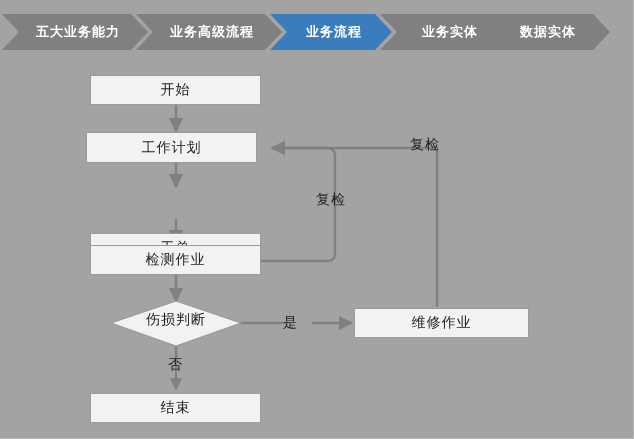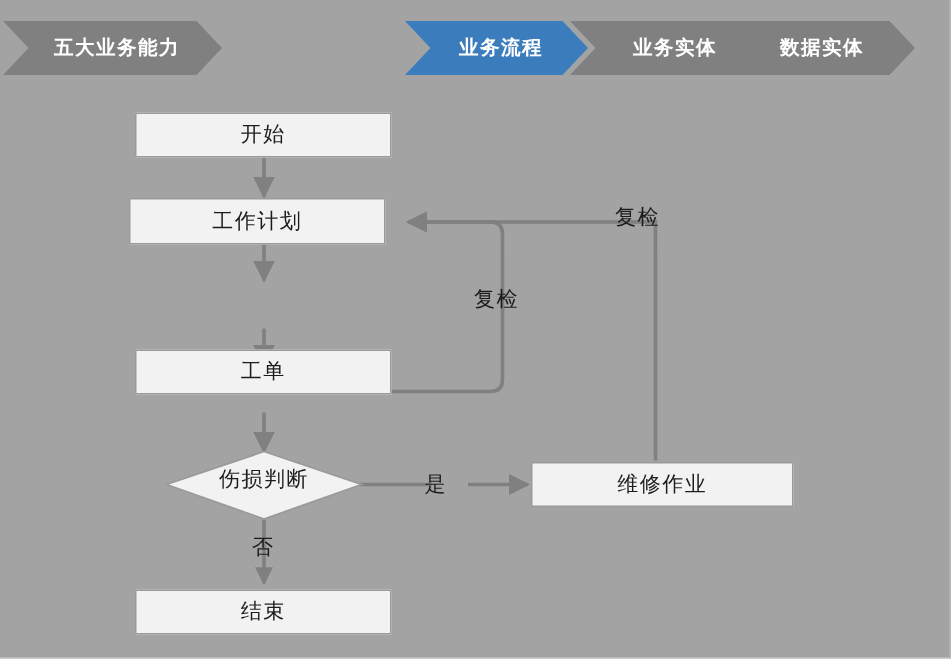--- a/index.html
+++ b/index.html
@@ -104,20 +104,23 @@
   }
 </style>
 </head>
 <body>
 
 <div id="page">
 
   <div id="breadcrumb">
     <div class="chev first" style="left:2px; width:146px;">
       <span>五大业务能力</span>
+    </div>
+    <div class="chev" style="left:136px; width:146px;">
+      <span>业务高级流程</span>
     </div>
     <div class="chev active" style="left:270px; width:122px;">
       <span>业务流程</span>
     </div>
     <div class="chev" style="left:380px; width:134px;">
       <span>业务实体</span>
     </div>
     <div class="chev" style="left:480px; width:130px;">
       <span>数据实体</span>
     </div>
@@ -163,20 +166,23 @@
     </div>
 
     <div class="node" style="left:86px; top:76px; width:171px; height:31px;text-align:center;">
       <span>工作计划</span>
     </div>
 
     <div class="node" style="left:90px; top:133px; width:171px; height:30px;margin-top:44px;">
       <span>工单</span>
     </div>
 
+    <div class="node" style="left:90px; top:189px; width:171px; height:30px;">
+      <span>检测作业</span>
+    </div>
 
     <div class="diamond-label" style="left:111px; top:255px; width:130px; height:24px;">
       <span>伤损判断</span>
     </div>
 
     <div class="node" style="left:354px; top:252px; width:175px; height:30px;">
       <span>维修作业</span>
     </div>
 
     <div class="node" style="left:90px; top:337px; width:171px; height:30px;">

